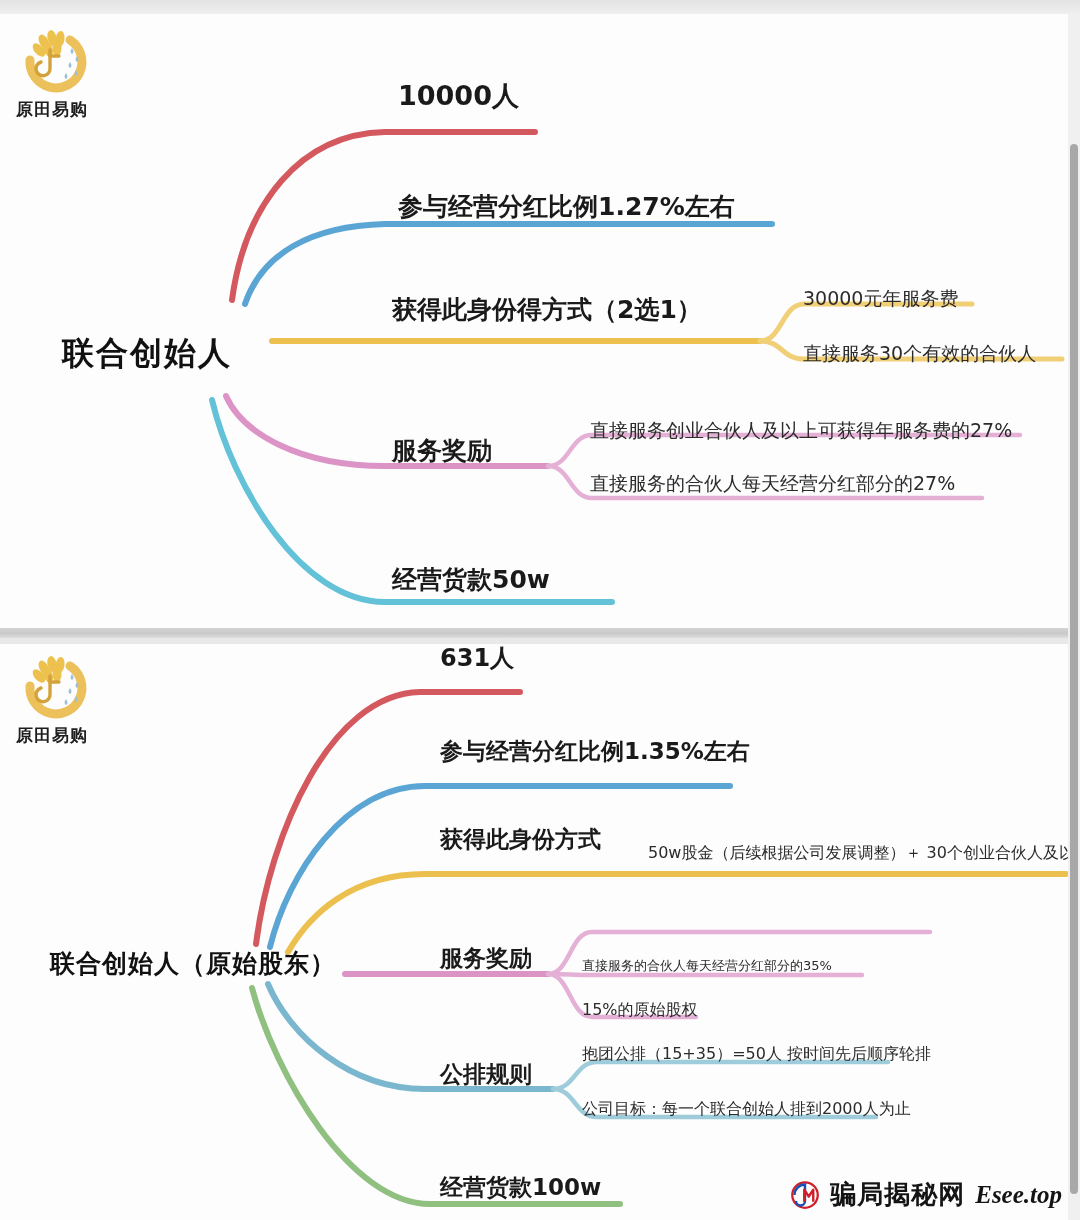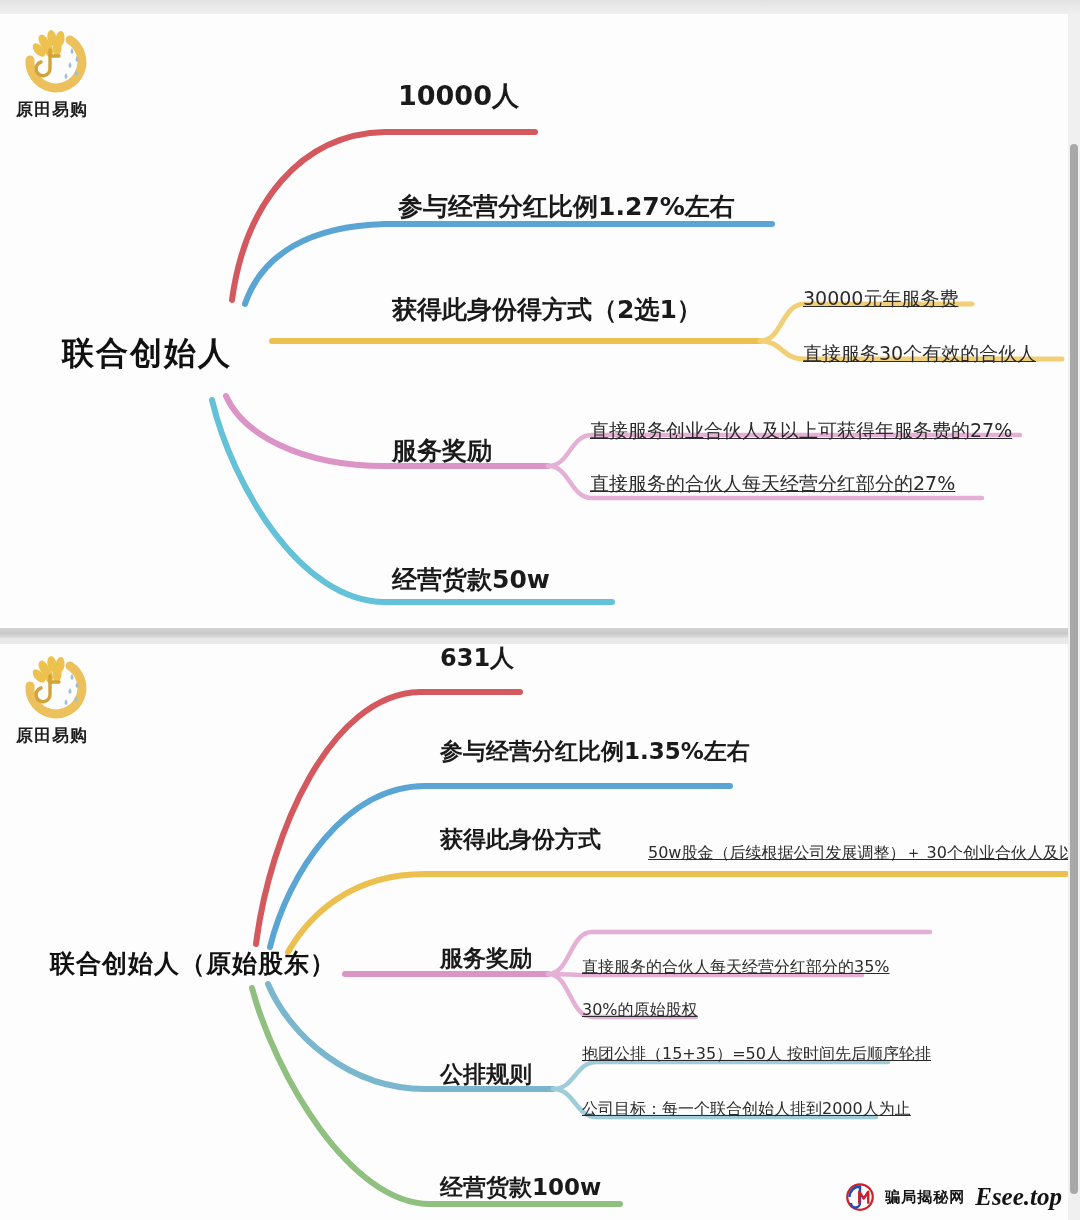--- a/index.html
+++ b/index.html
@@ -49,31 +49,31 @@
     position: absolute;
     font-family: "DejaVu Sans", sans-serif;
     white-space: nowrap;
     color: #1a1a1a;
   }
   .root {
     font-weight: 700;
     color: #111;
   }
   .branch { font-weight: 700; }
-  .leaf { font-weight: 400; color: #2b2b2b; text-decoration: underline; }
+  .leaf { font-weight: 400; color: #2b2b2b; }
 
   
   .watermark {
     position: absolute; right: 18px; bottom: 8px;
     display: flex; align-items: center; gap: 10px;
   }
   .wm-badge { width: 30px; height: 30px; }
   .wm-cn {
     font-family: Liberation Mono, monospace;
-    font-weight: 700; font-size: 15px; color: #141414;
+    font-weight: 700; font-size: 26px; color: #141414;
     letter-spacing: 1px;
   }
   .wm-en {
     font-family: "Liberation Serif", serif;
     font-weight: 700; font-style: italic; font-size: 25px; color: #141414;
   }
 
   
   .scrollbar-track {
     position: absolute; right: 0; top: 14px; width: 12px; height: 1206px;
@@ -209,22 +209,22 @@
       <div class="node root" style="left:50px; top:303px; font-size:25px; letter-spacing:1px;">联合创始人（原始股东）</div>
 
       <div class="node branch" style="left:440px; top:-2px; font-size:24px;">631人</div>
 
       <div class="node branch" style="left:440px; top:92px; font-size:23px;">参与经营分红比例1.35%左右</div>
 
       <div class="node branch" style="left:440px; top:180px; font-size:23px;">获得此身份方式</div>
       <div class="node leaf" style="left:648px; top:199px; font-size:16px;">50w股金（后续根据公司发展调整）＋ 30个创业合伙人及以上身份</div>
 
       <div class="node branch" style="left:440px; top:299px; font-size:23px;">服务奖励</div>
-      <div class="node leaf" style="left:582px; top:313px; font-size:16px;text-align:center;">直接服务的合伙人每天经营分红部分的35%</div>
-      <div class="node leaf" style="left:582px; top:356px; font-size:16px;">30%的原始股权</div>
+      <div class="node leaf" style="left:582px; top:313px; font-size:13px;text-align:center;">直接服务的合伙人每天经营分红部分的35%</div>
+      <div class="node leaf" style="left:582px; top:356px; font-size:16px;">15%的原始股权</div>
 
       <div class="node branch" style="left:440px; top:415px; font-size:23px;">公排规则</div>
       <div class="node leaf" style="left:582px; top:400px; font-size:16px;">抱团公排（15+35）=50人 按时间先后顺序轮排</div>
       <div class="node leaf" style="left:582px; top:455px; font-size:16px;">公司目标：每一个联合创始人排到2000人为止</div>
 
       <div class="node branch" style="left:440px; top:528px; font-size:23px;">经营货款100w</div>
     </div>
 
     <div class="watermark">
       <svg class="wm-badge" viewBox="0 0 40 40">

